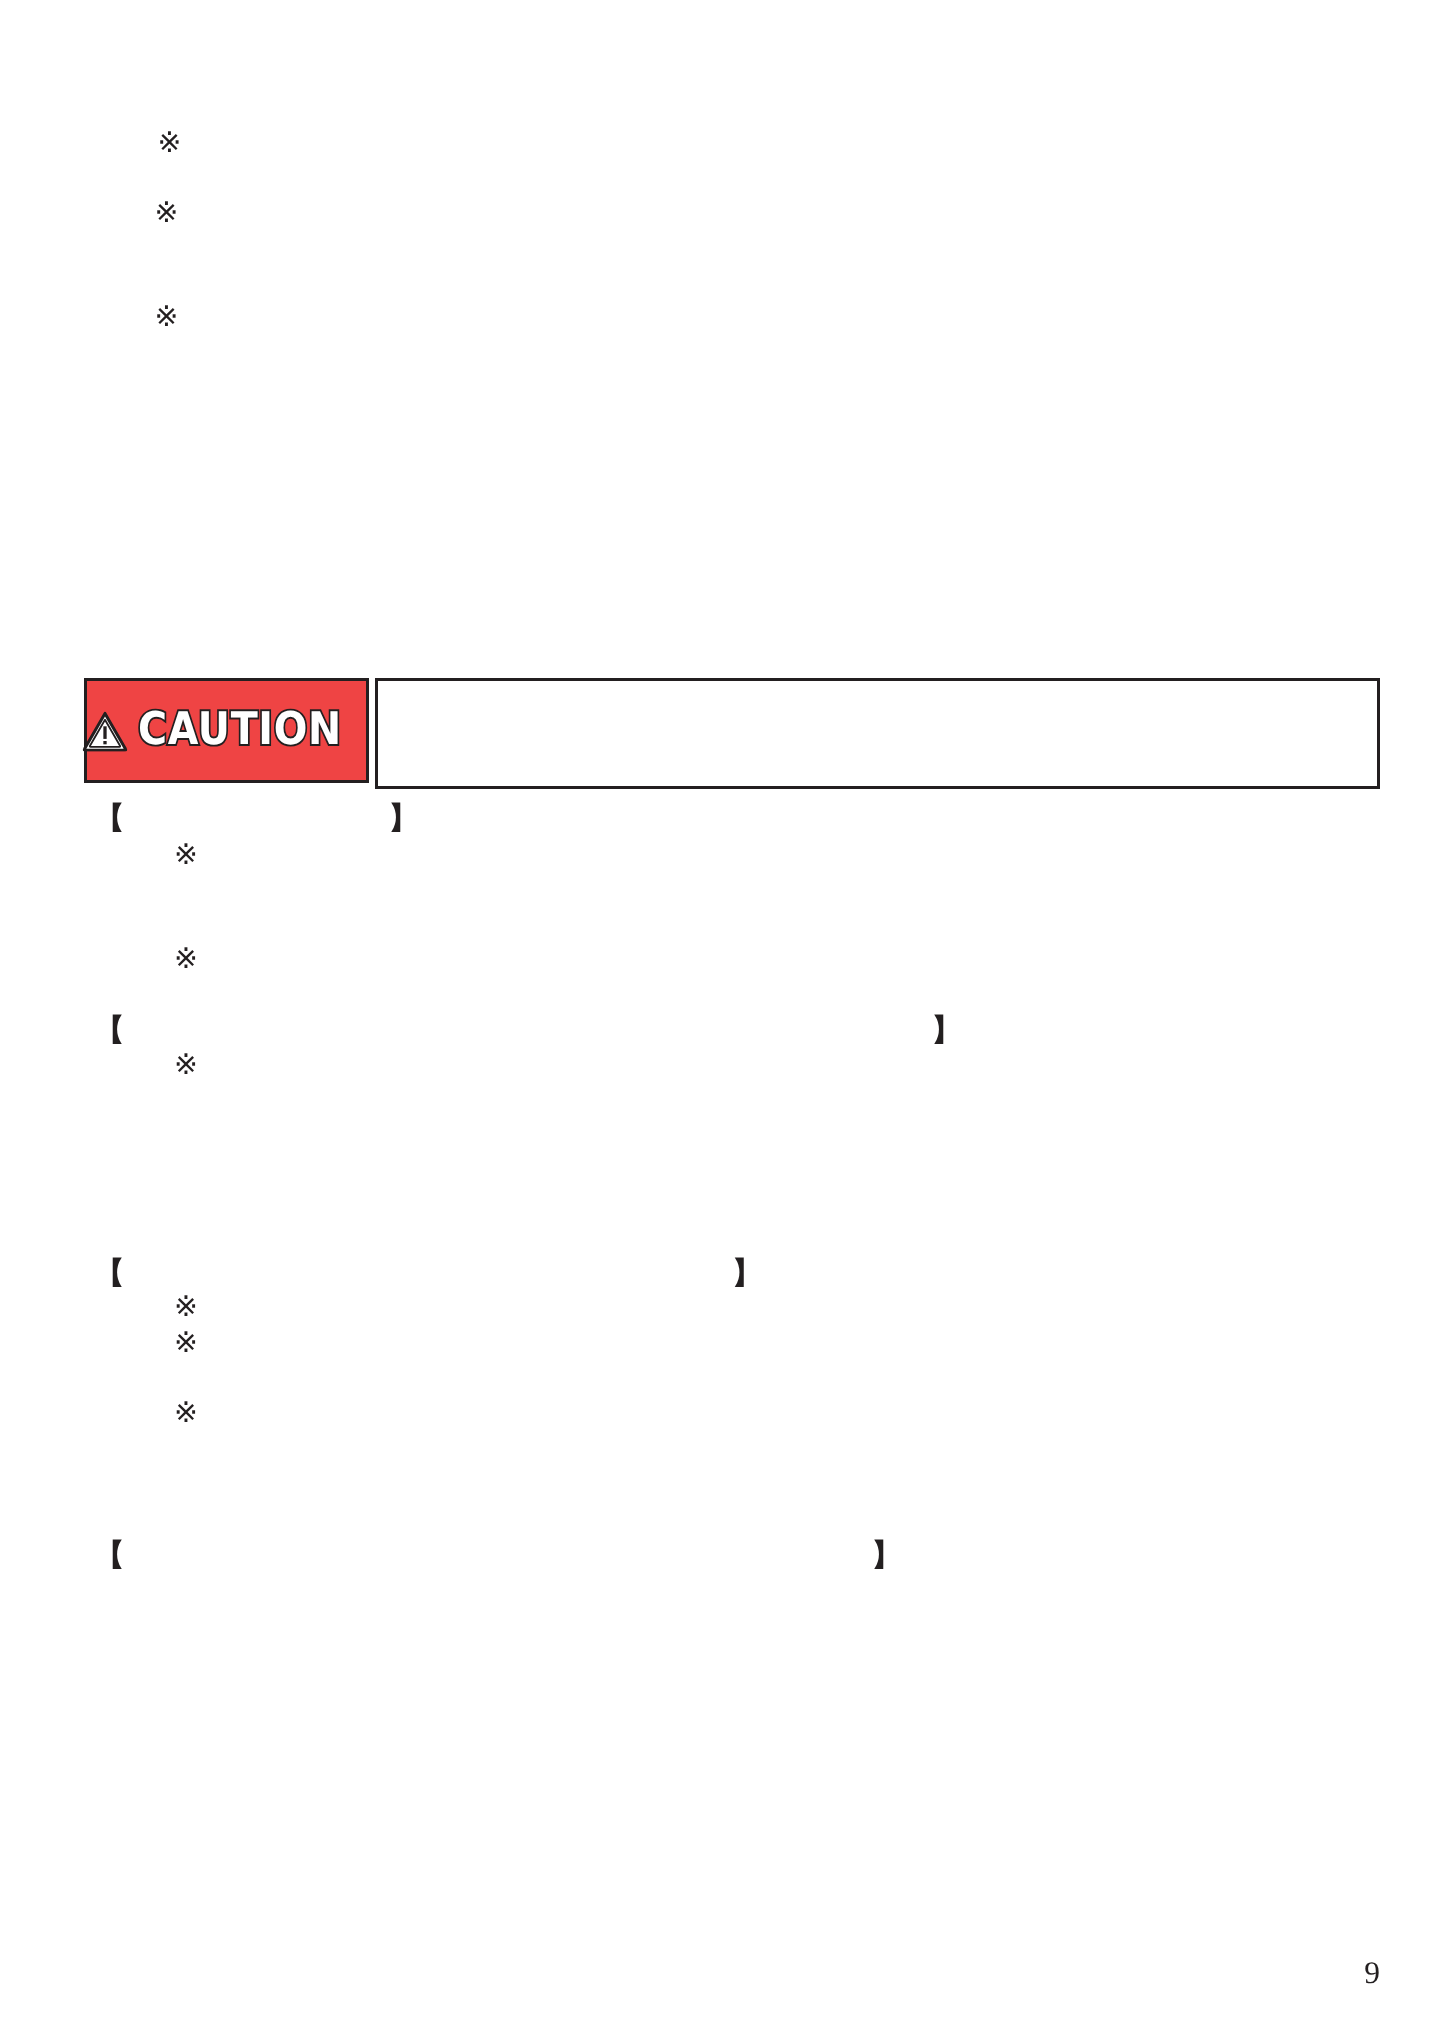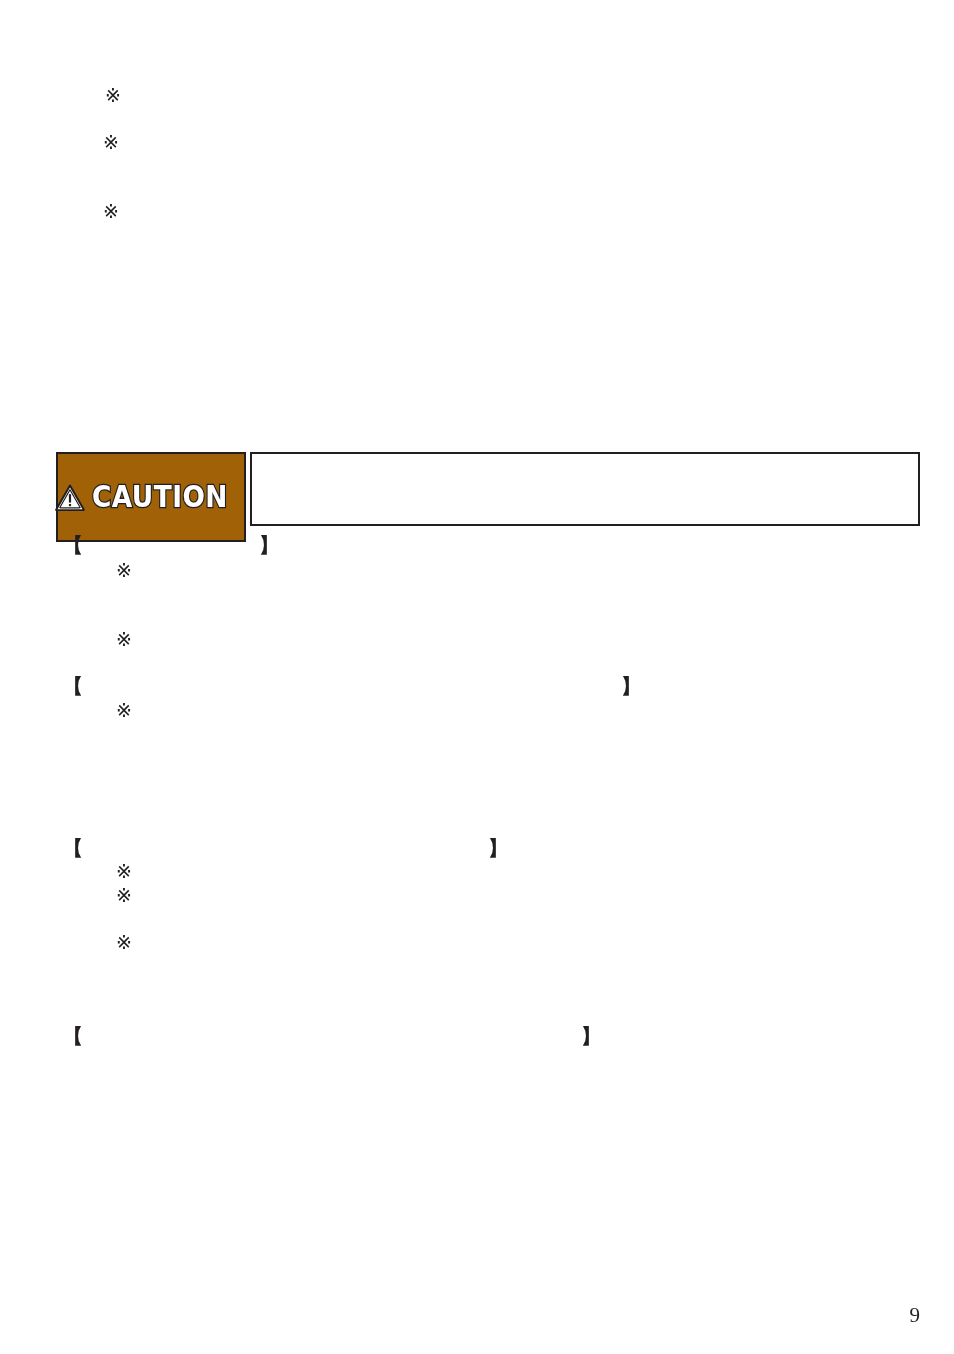--- a/index.html
+++ b/index.html
@@ -60,22 +60,22 @@
     left: 56px;
     top: 452px;
     width: 864px;
     height: 74px;
   }
   .caution-label {
     position: absolute;
     left: 0;
     top: 0;
     width: 190px;
-    height: 90px;
-    background: #a16207;
+    height: 70px;
+    background: #ef4444;
     border: 2px solid #231f20;
     box-sizing: border-box;
     display: flex;
     align-items: center;
     justify-content: center;
     gap: 7px;
   }
   .warn-triangle {
     display: block;
     width: 30px;

